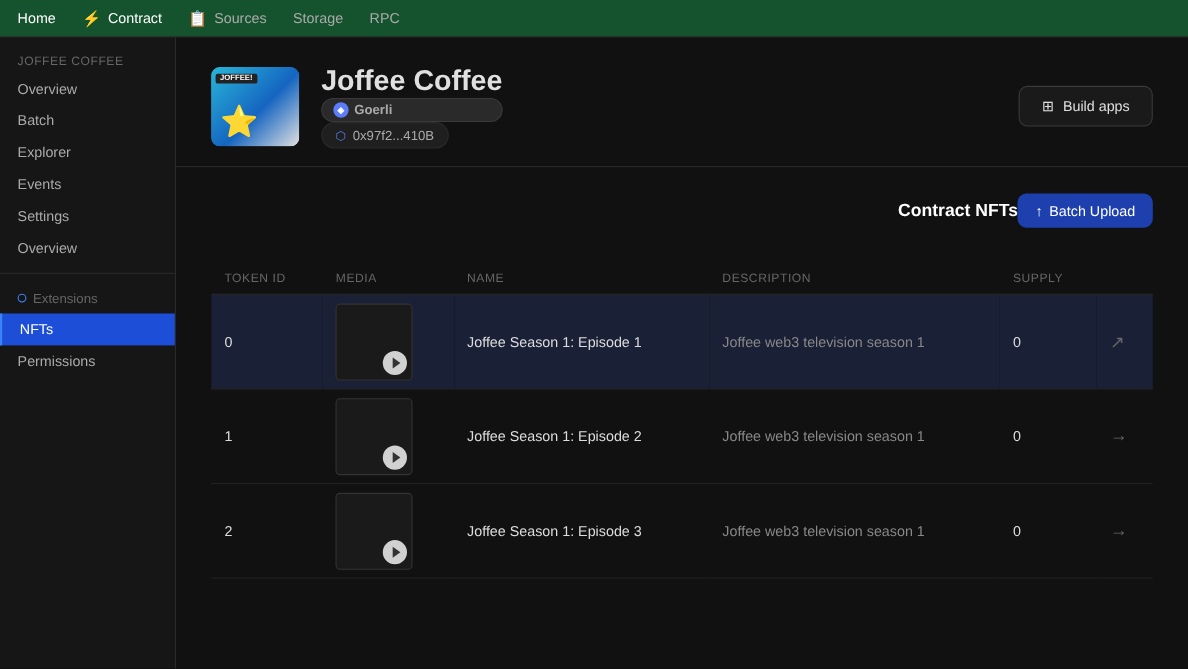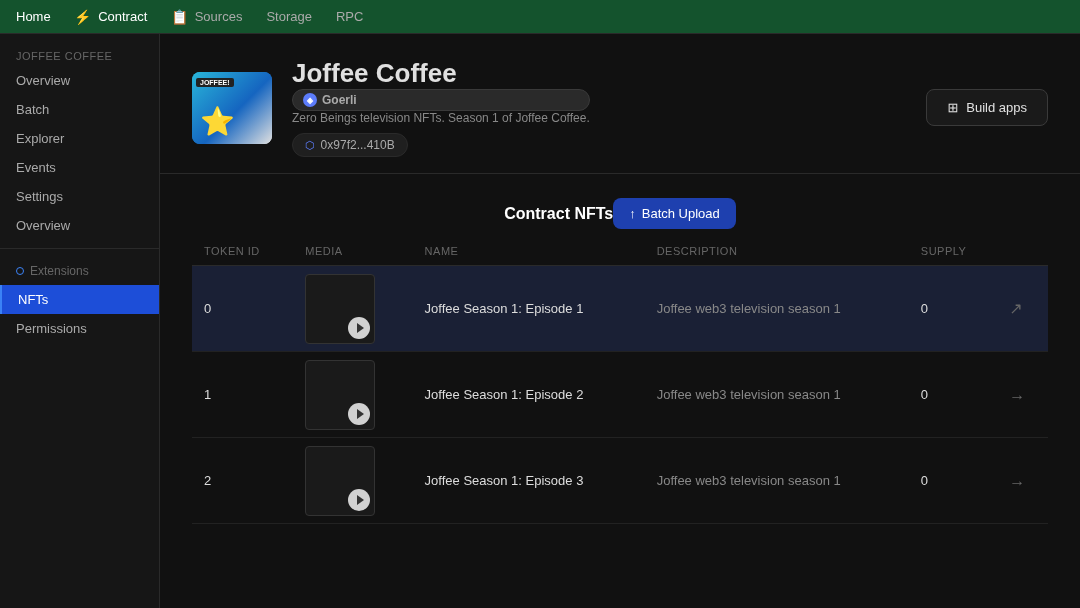--- a/index.html
+++ b/index.html
@@ -193,22 +193,22 @@
       gap: 8px;
     }
 
     
     .nft-section {
       padding: 24px 32px;
     }
     .nft-header {
       display: flex;
       align-items: center;
-      justify-content: center;
-      margin-bottom: 8px;
+      justify-content: flex-end;
+      margin-bottom: 32px;
     }
     .nft-title {
       font-size: 16px;
       font-weight: 600;
       color: #fff;
     }
     .btn-group {
       display: flex;
       gap: 10px;
     }
@@ -377,21 +377,20 @@
           </div>
         </div>
         <div>
           <h1>
             <span>Joffee Coffee</span>
             <div class="network-badge">
               <div class="network-icon">◈</div>
               <span>Goerli</span>
             </div>
           </h1>
-          <p class="contract-desc">Zero Beings television NFTs. Season 1 of Joffee Coffee.</p>
           <div class="contract-address">
             <span class="address-icon">⬡</span>
             <span>0x97f2...410B</span>
           </div>
         </div>
       </div>
       <button class="build-apps-btn">
         <span>⊞</span>
         <span>Build apps</span>
       </button>

